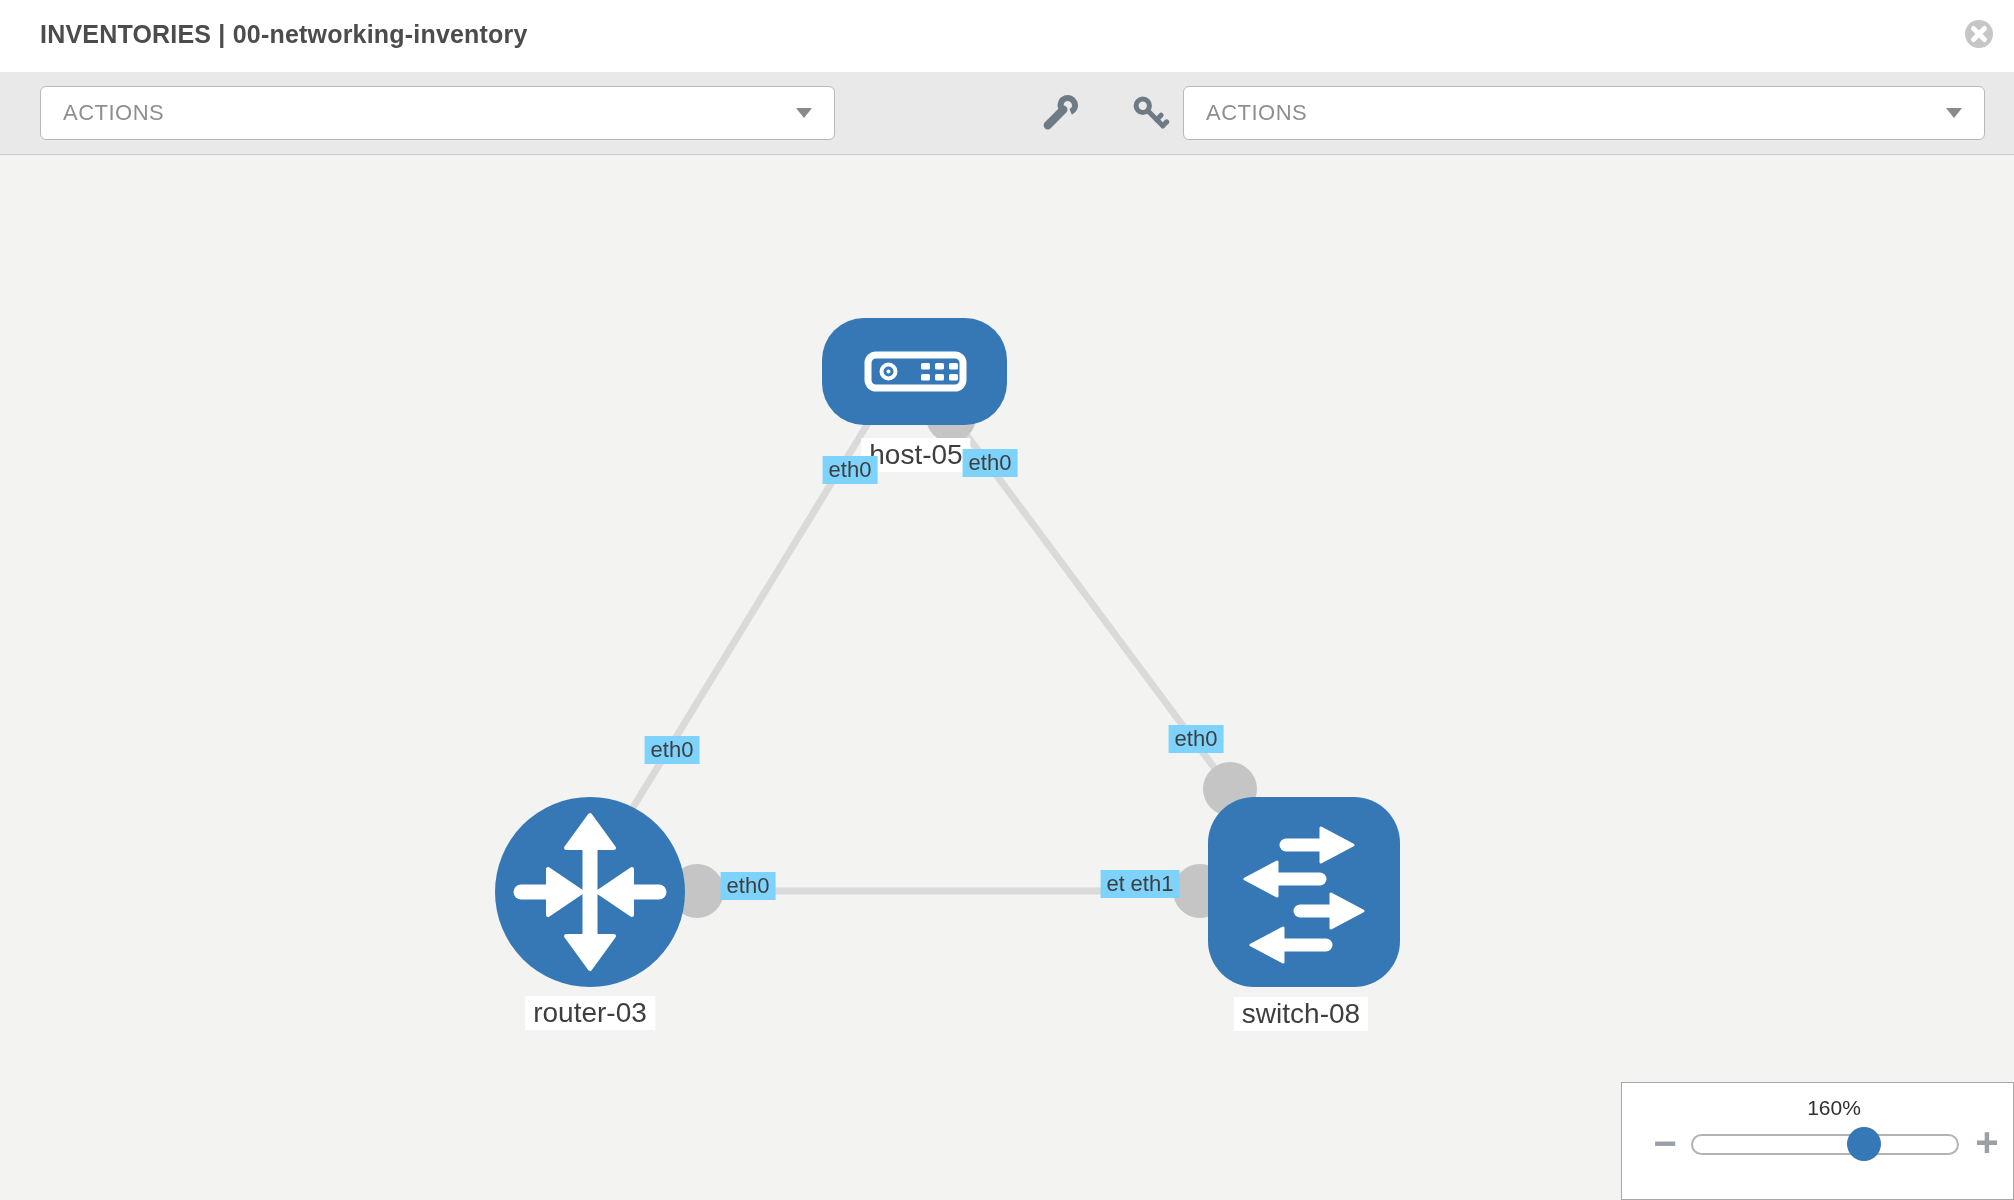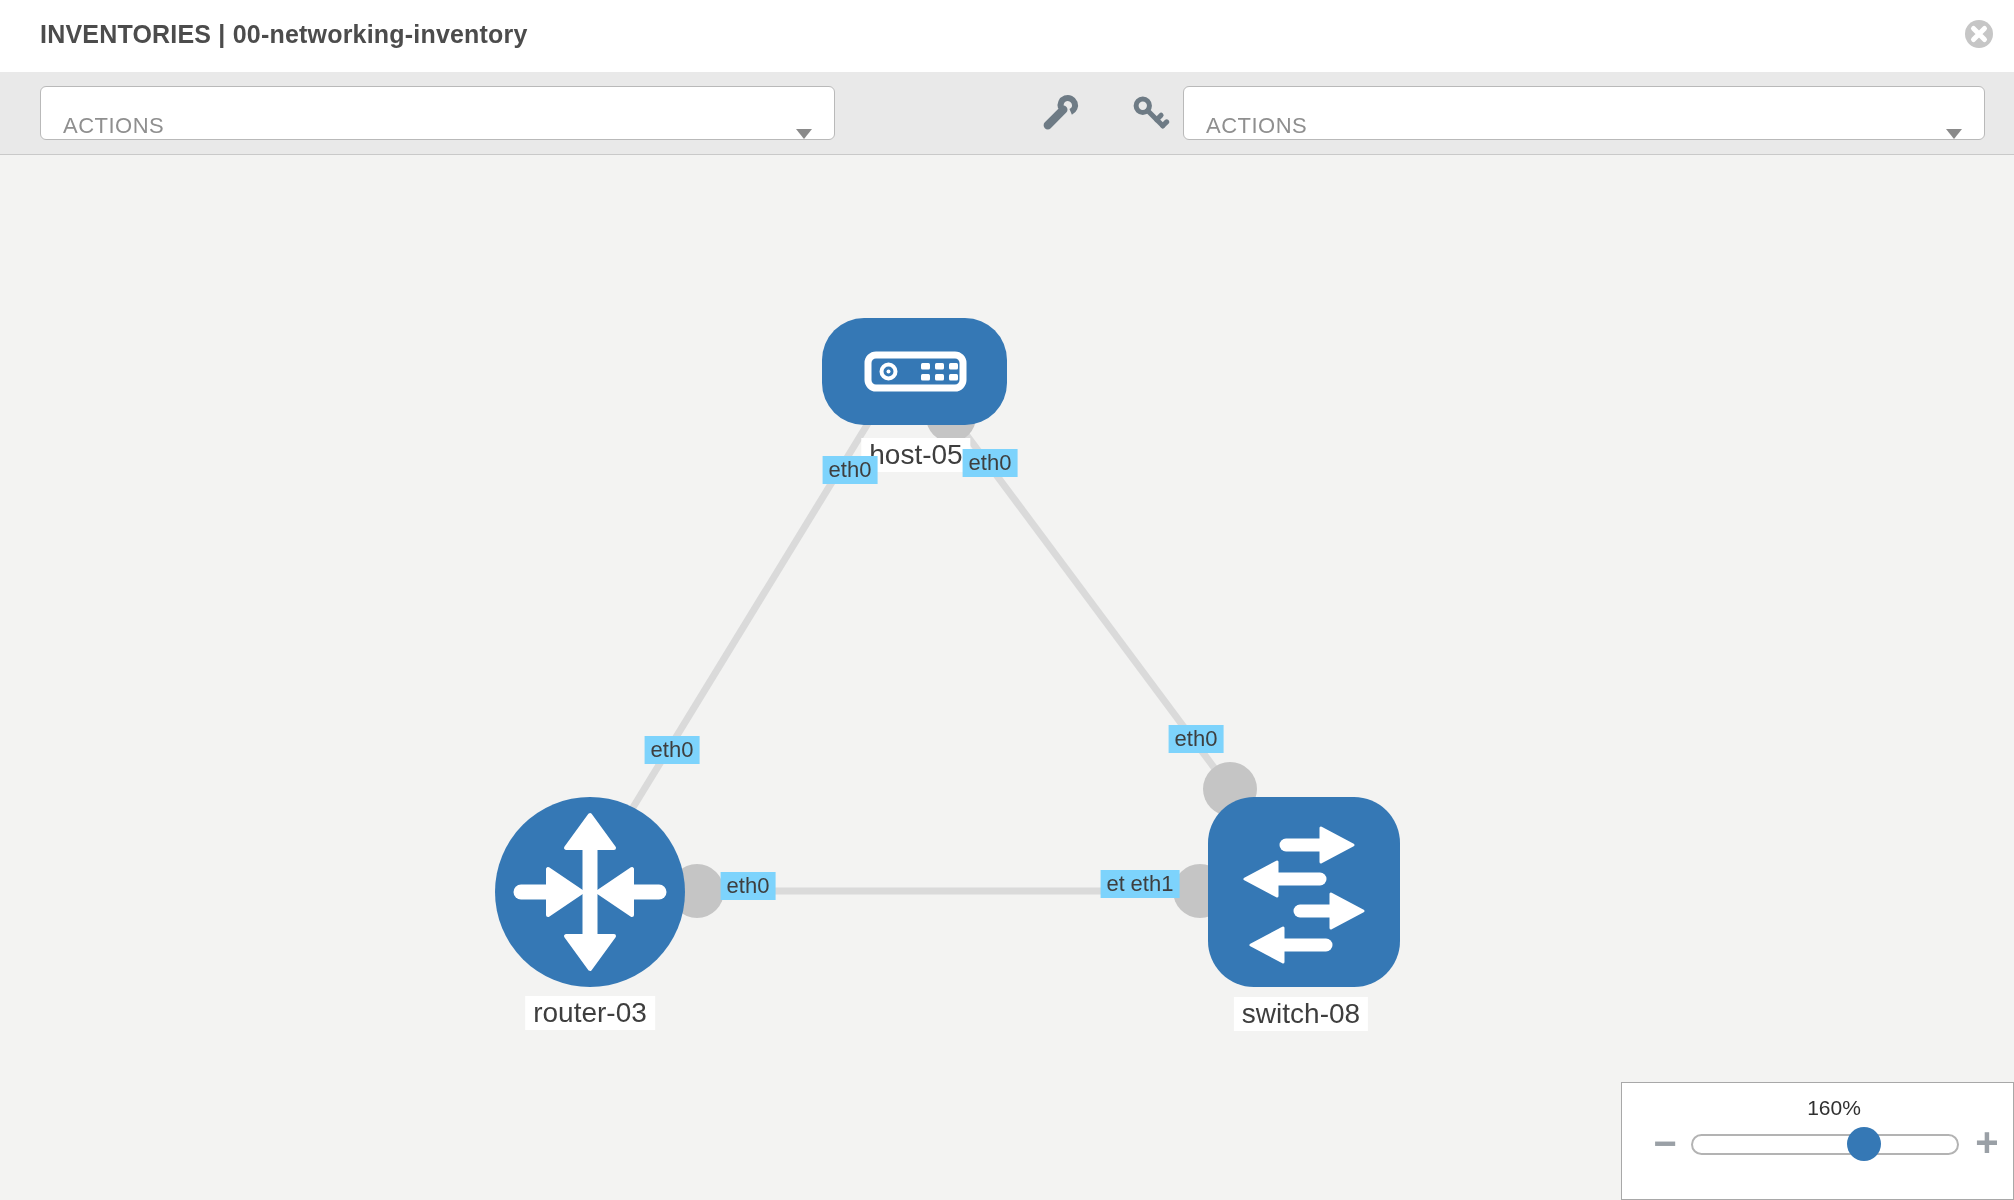--- a/index.html
+++ b/index.html
@@ -13,21 +13,21 @@
   body{font-family:"Liberation Sans",sans-serif;background:#fff;position:relative;}
 
   
   .header{position:absolute;left:0;top:0;width:2014px;height:88px;background:#fff;}
   .header-title{position:absolute;left:40px;top:20px;font-size:25px;font-weight:700;color:#4c4c4c;letter-spacing:.2px;}
   .close-btn{position:absolute;right:19px;top:18px;width:32px;height:32px;cursor:pointer;}
 
   
   .toolbar{position:absolute;left:0;top:72px;width:2014px;height:83px;background:#e9e9e9;border-bottom:1px solid #c9c9c9;}
   .select-box{position:absolute;top:14px;height:54px;background:#fff;border:1px solid #b9b9b9;border-radius:6px;
-    display:flex;align-items:flex-end;justify-content:space-between;padding:0 22px;cursor:pointer;}
+    display:flex;align-items:center;justify-content:space-between;padding:0 22px;cursor:pointer;}
   .select-box .select-text{font-size:22px;color:#8f8f8f;letter-spacing:.5px;}
   .caret{width:0;height:0;border-left:8px solid transparent;border-right:8px solid transparent;border-top:10px solid #8a8a8a;}
   .actions-box{left:40px;width:795px;}
   .search-box{left:1183px;width:802px;}
   .tool-icons{position:absolute;left:1040px;top:14px;height:54px;width:130px;display:flex;align-items:center;justify-content:space-between;}
   .tool-icon{width:40px;height:40px;cursor:pointer;}
 
   
   .canvas{position:absolute;left:0;top:155px;width:2014px;height:1045px;background:var(--canvas-bg);}
   .links-svg{position:absolute;left:0;top:0;}

